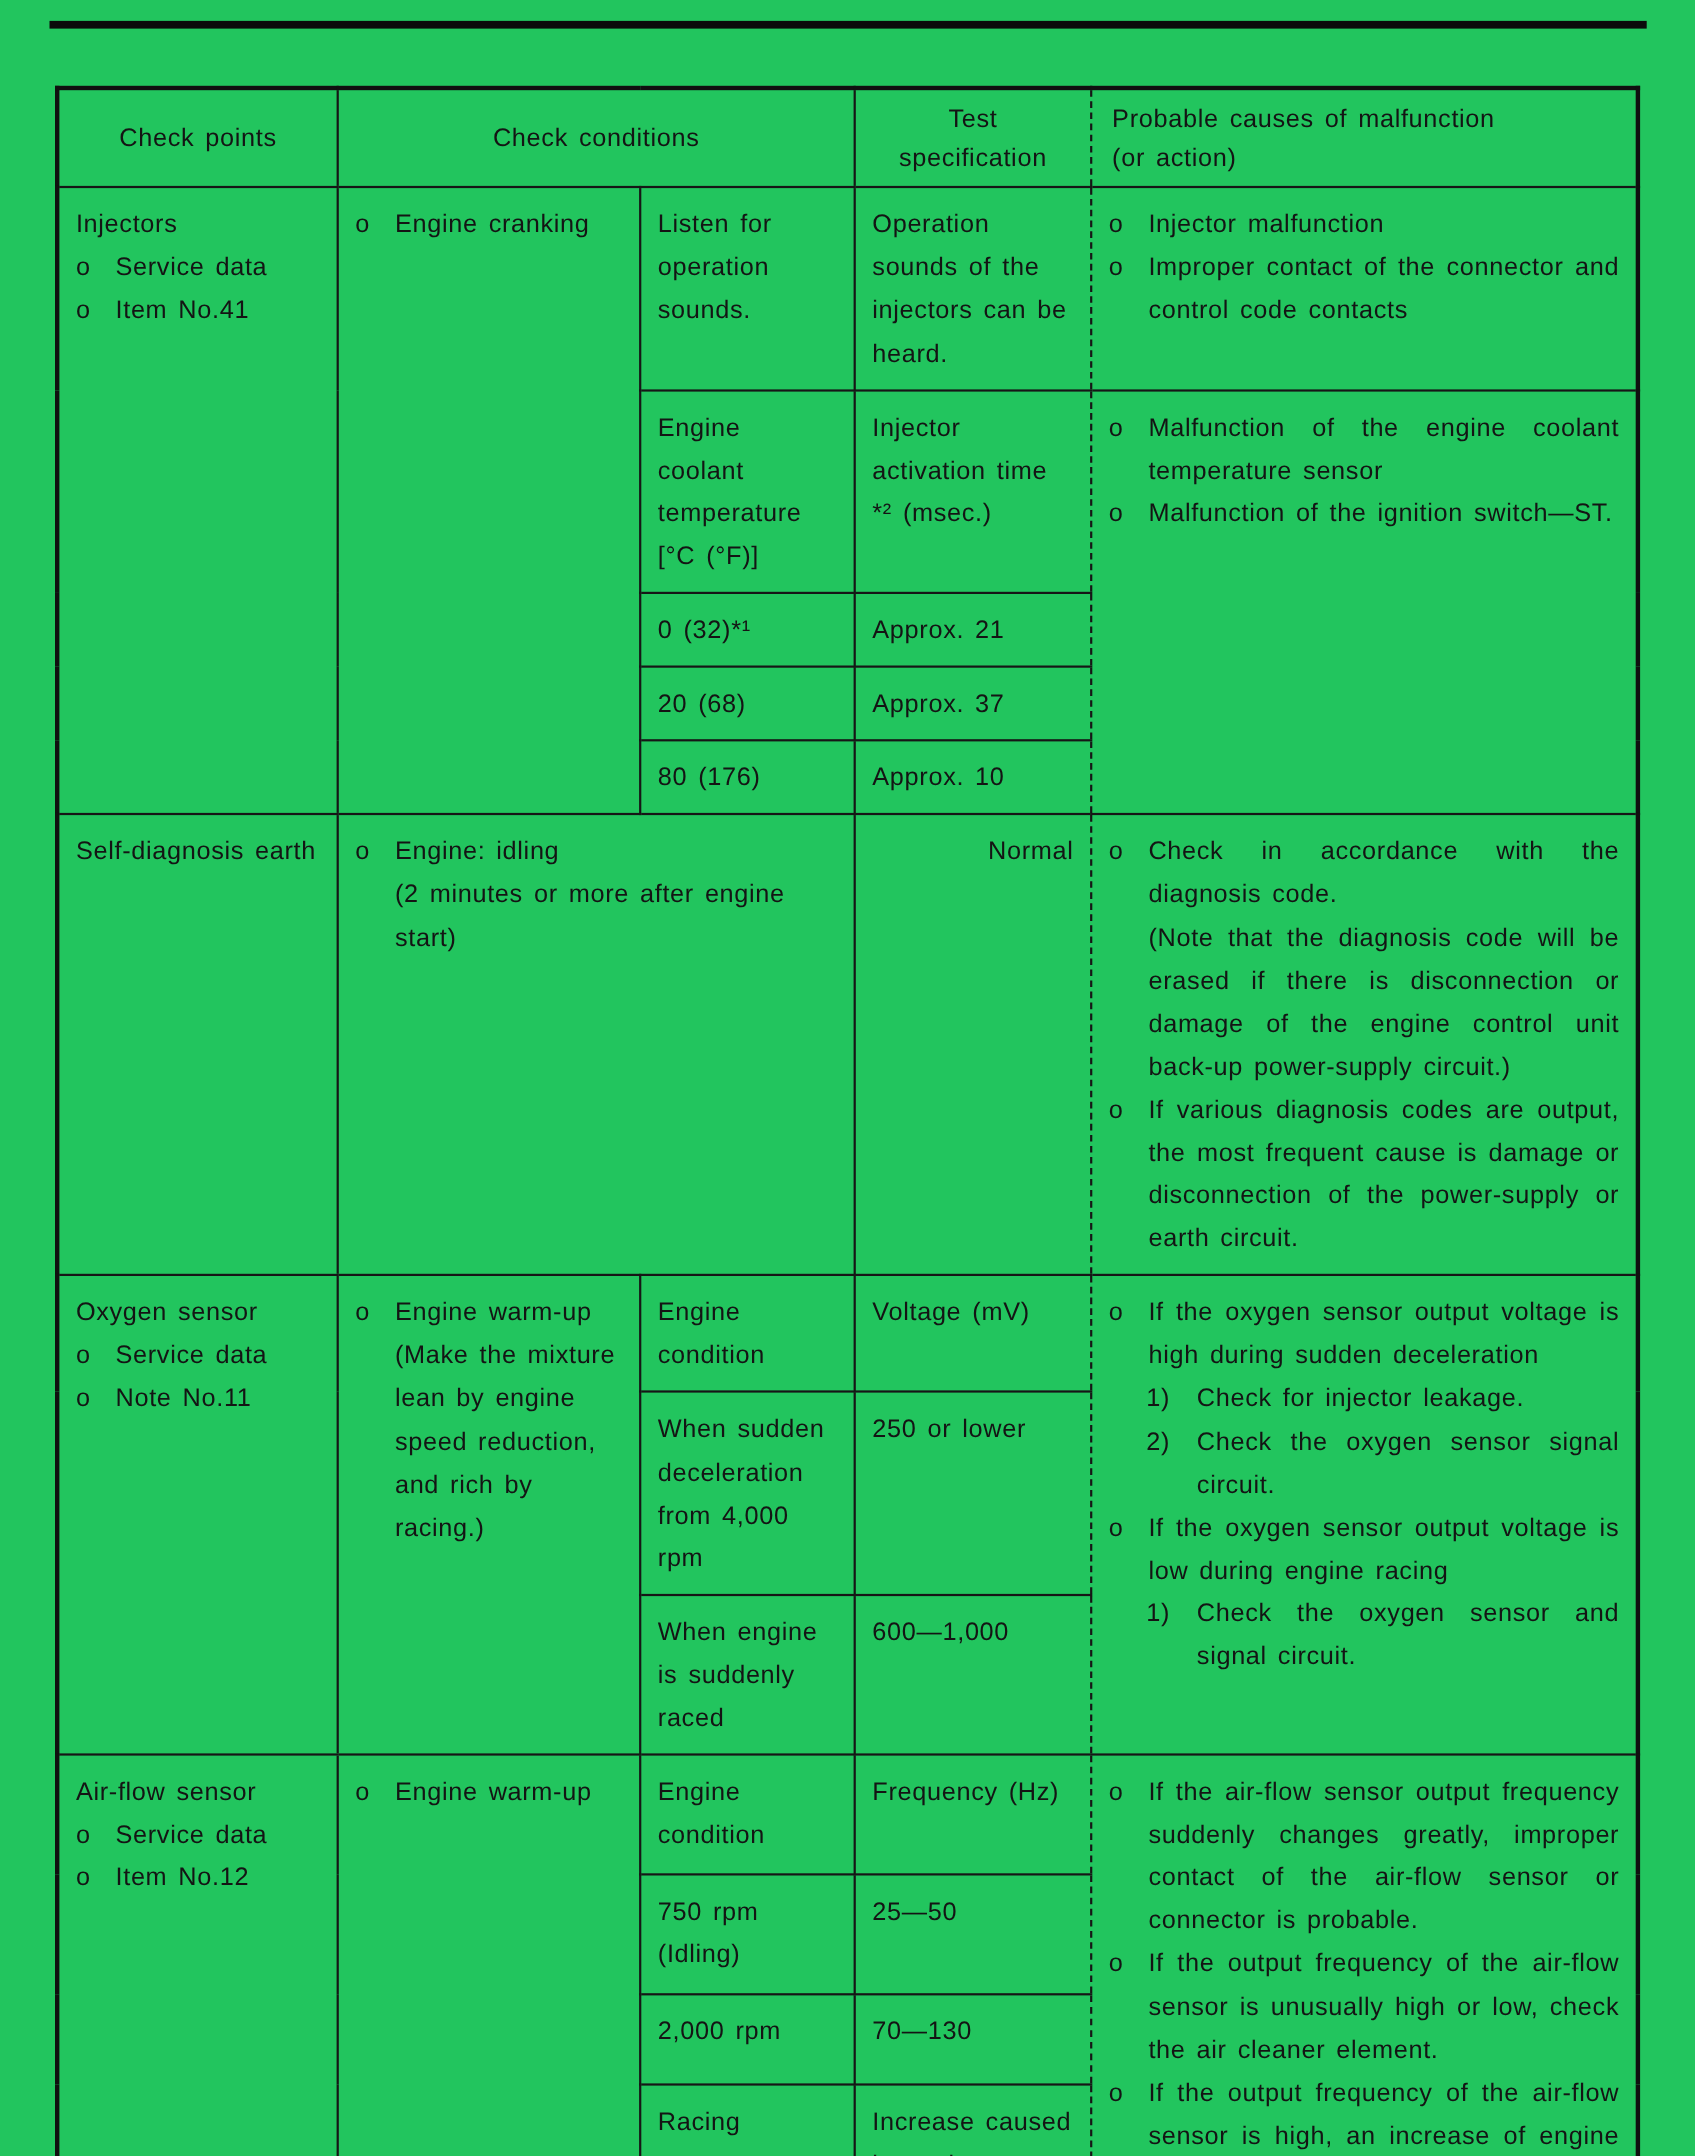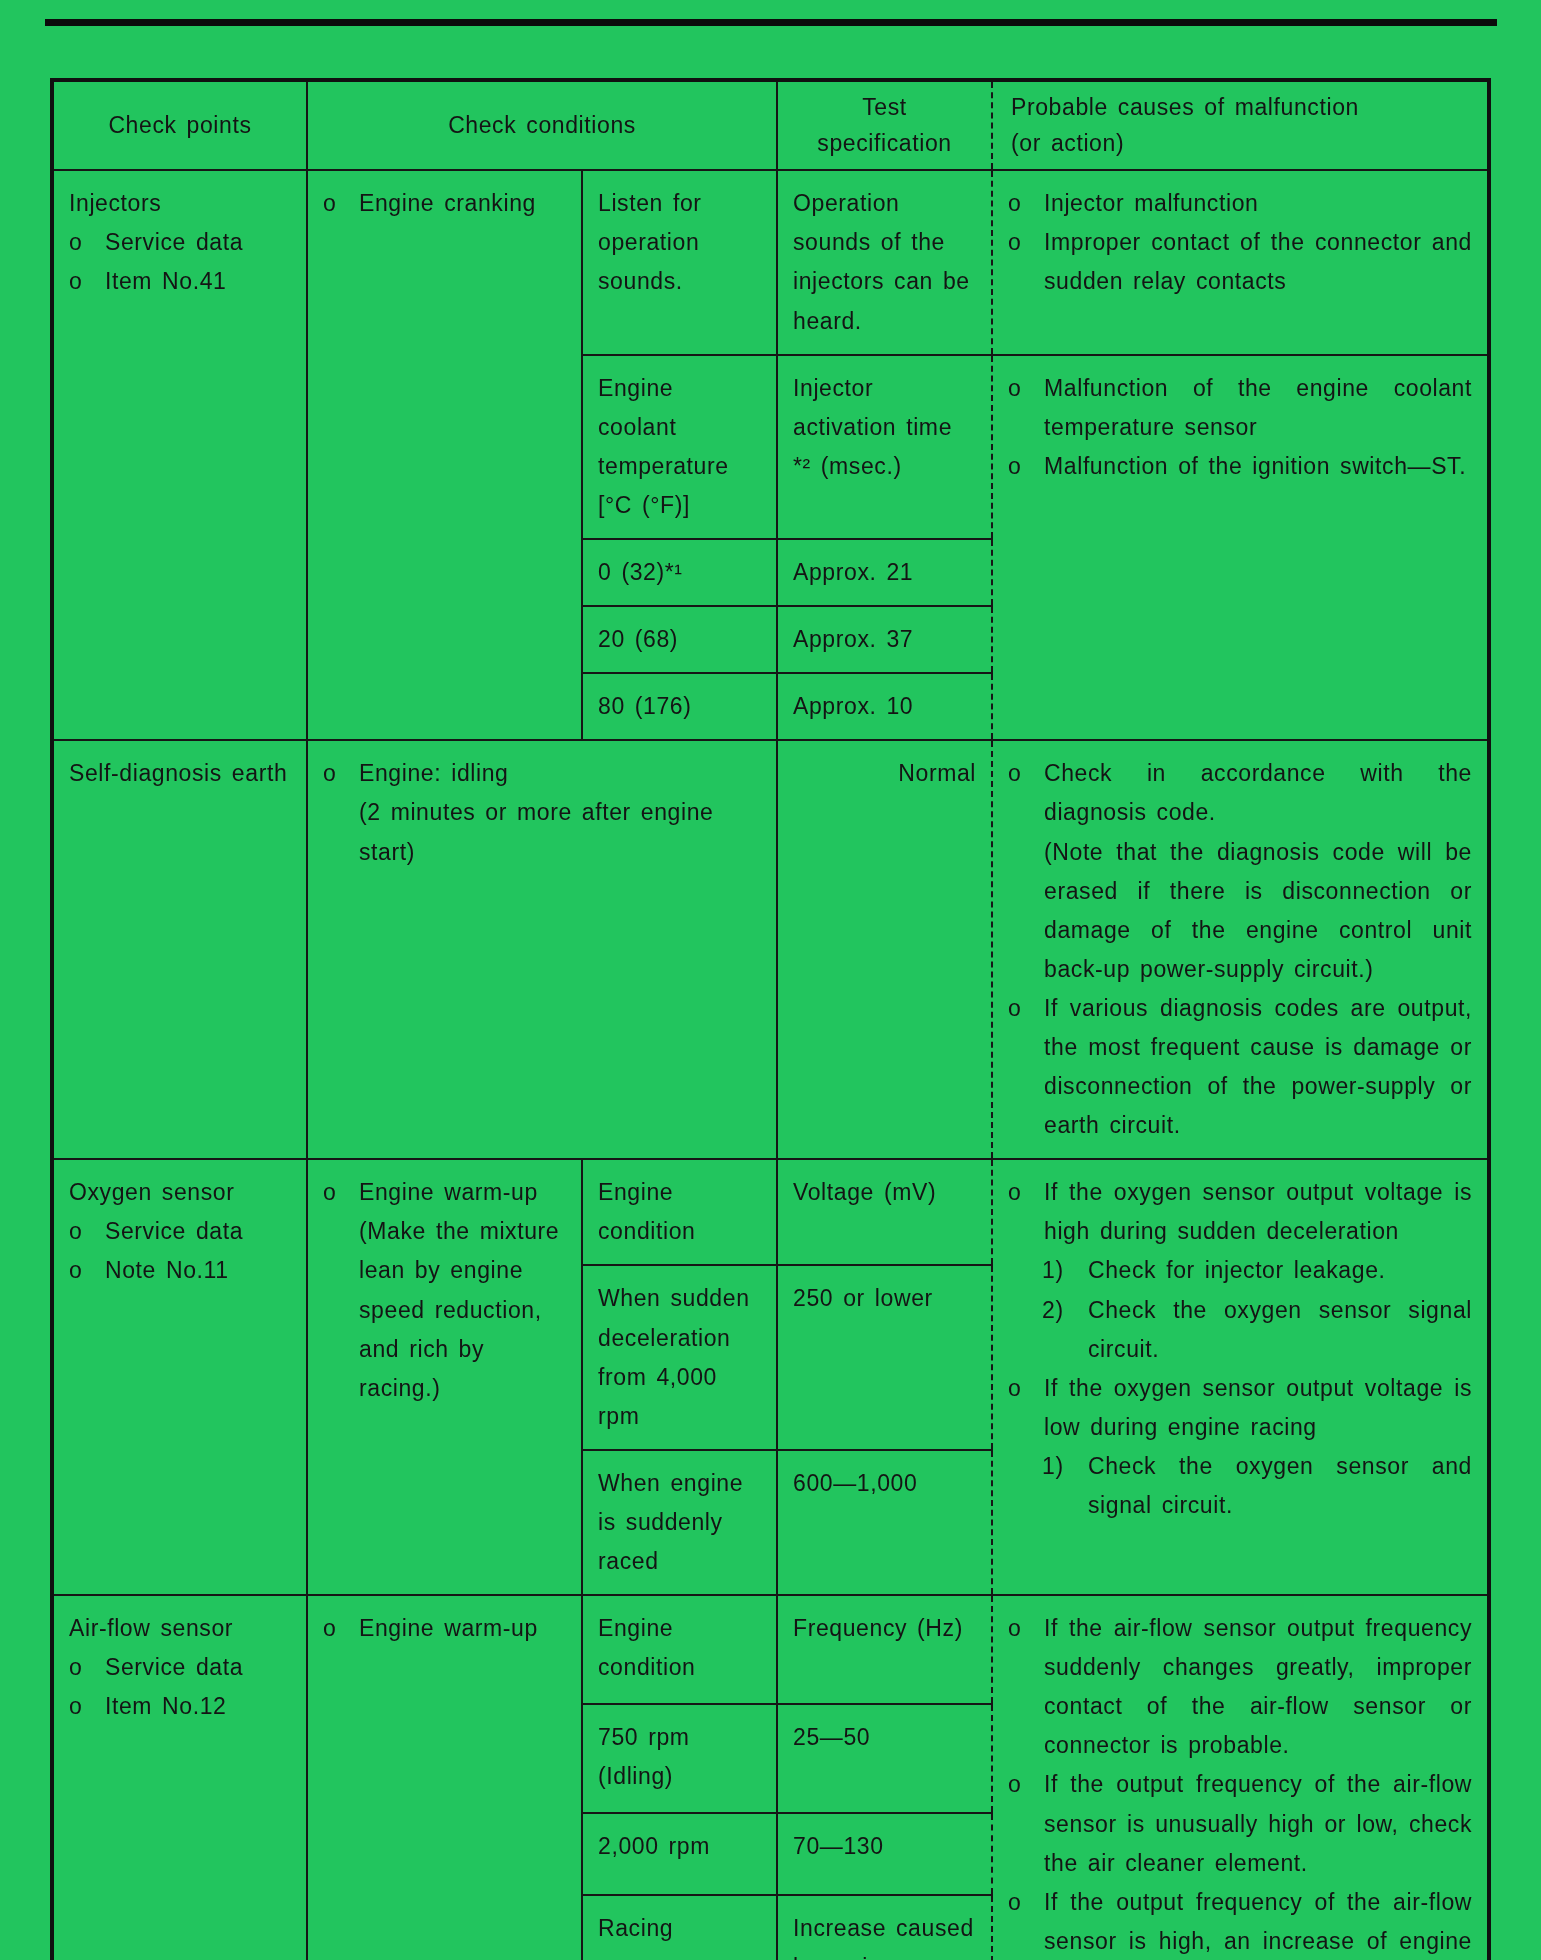--- a/index.html
+++ b/index.html
@@ -132,21 +132,21 @@
         </td>
         <td>Listen for operation sounds.</td>
         <td class="dash-r">Operation sounds of the injectors can be heard.</td>
         <td class="causes dash-l">
           <div class="li">
             <span class="m">o</span>
             <span class="t">Injector malfunction</span>
           </div>
           <div class="li">
             <span class="m">o</span>
-            <span class="t">Improper contact of the connector and sudden relay contacts</span>
+            <span class="t">Improper contact of the connector and control code contacts</span>
           </div>
         </td>
       </tr>
 
       <tr class="row-h-160">
         <td>Engine coolant temperature [°C (°F)]</td>
         <td class="dash-r">Injector activation time *² (msec.)</td>
         <td rowspan="4" class="causes dash-l">
           <div class="li">
             <span class="m">o</span>

